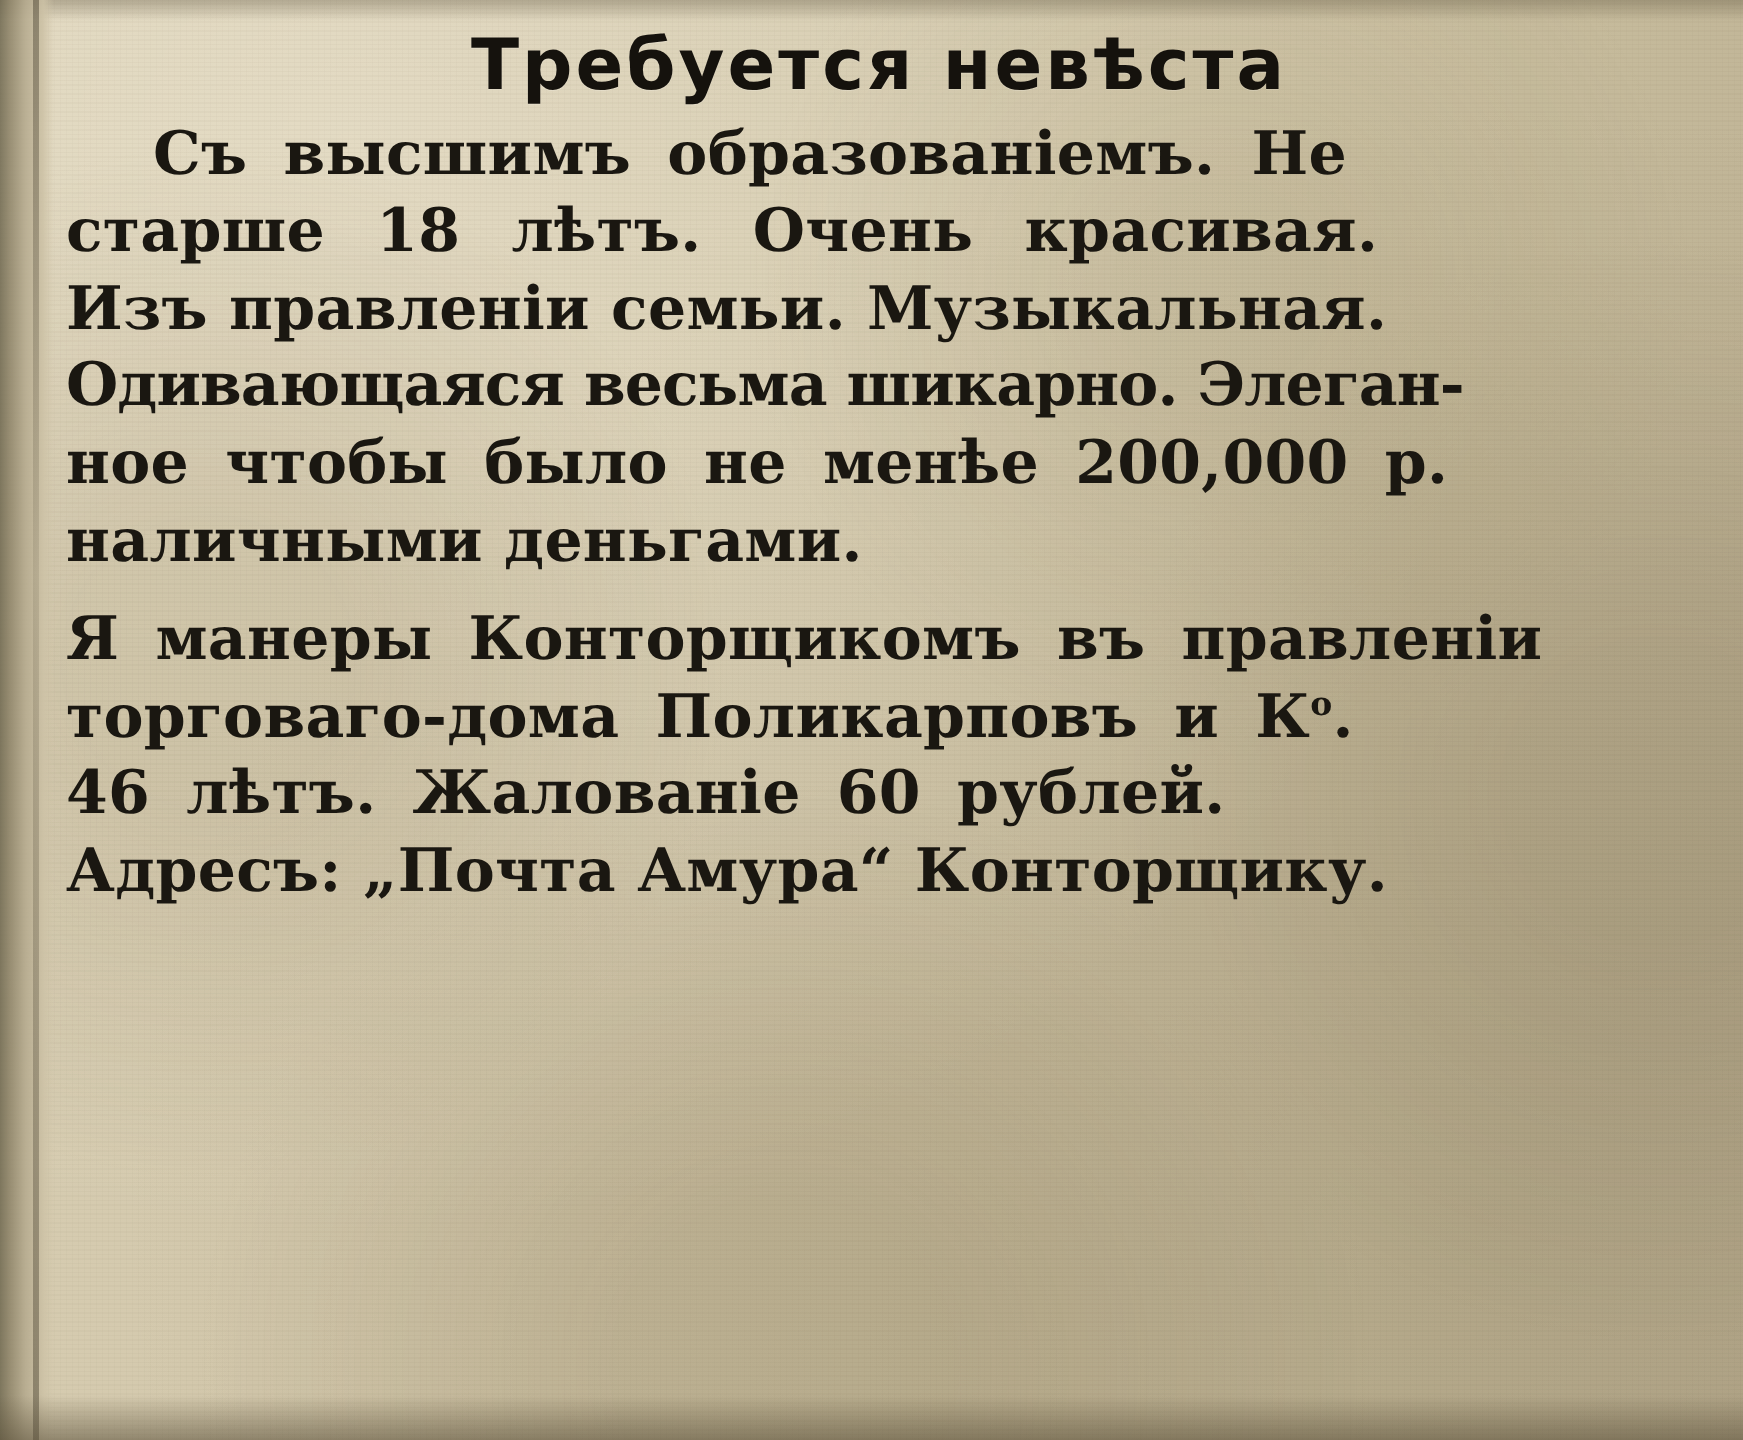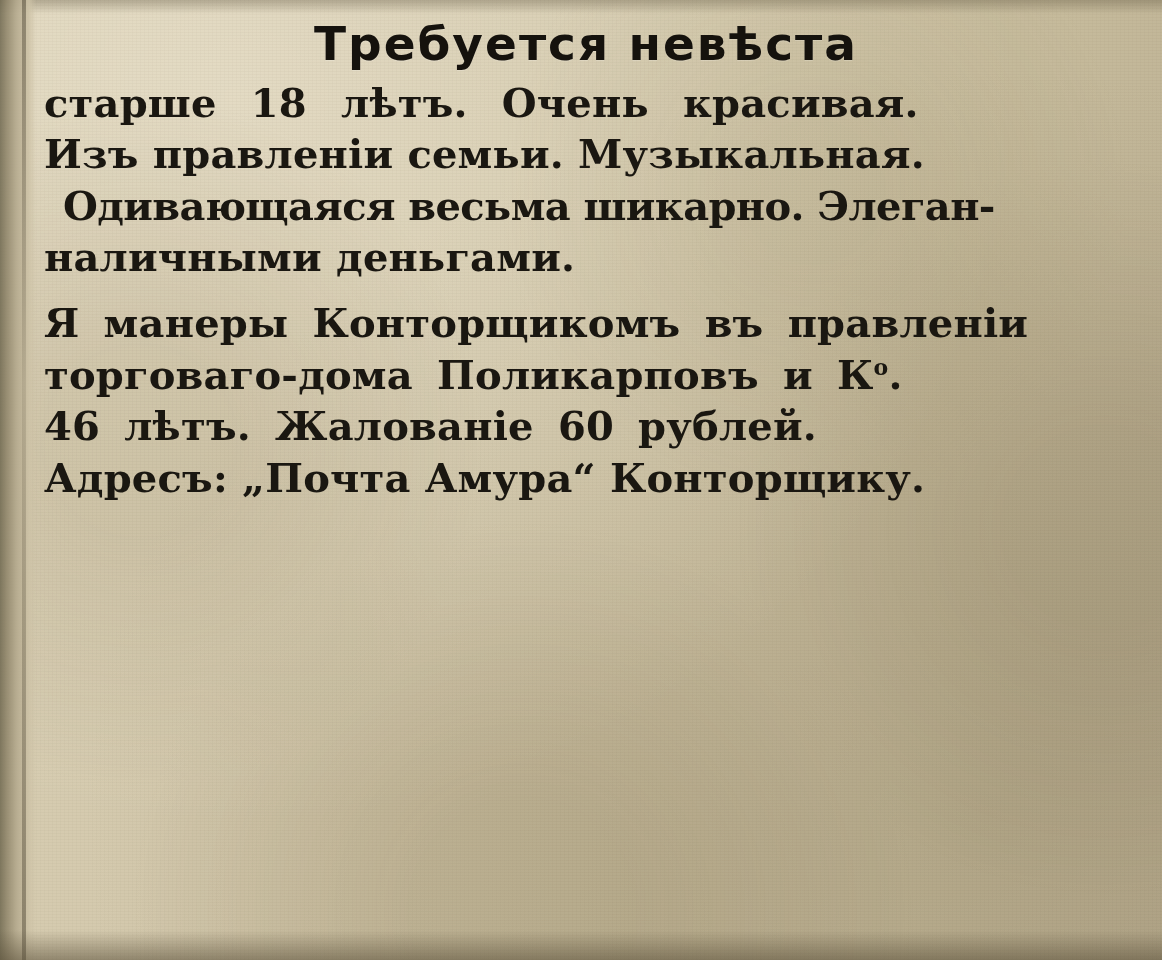--- a/index.html
+++ b/index.html
@@ -116,21 +116,20 @@
 
   p.line {
     margin: 0;
     white-space: nowrap;
   }
   p.first-line {
     text-indent: 58px;
   }
   p.tight {
     letter-spacing: -0.6px;
-    margin-left: 19px;
   }
   p.spread {
     word-spacing: 10px;
   }
   p.spread-wide {
     word-spacing: 20px;
   }
 
   .block-gap {
     height: 14px;
@@ -151,23 +150,25 @@
   <div class="left-edge"></div>
   <div class="bottom-edge"></div>
 
   <div class="ad">
 
     <h1 class="ad-headline">Требуется невѣста</h1>
 
     <div class="ad-body">
 
       <div>
+        <p class="line first-line spread">Съ высшимъ образованіемъ. Не</p>
         <p class="line spread-wide">старше 18 лѣтъ. Очень красивая.</p>
         <p class="line">Изъ правленіи семьи. Музыкальная.</p>
         <p class="line tight">Одивающаяся весьма шикарно. Элеган-</p>
+        <p class="line spread">ное чтобы было не менѣе 200,000 р.</p>
         <p class="line">наличными деньгами.</p>
       </div>
 
       <div class="block-gap"></div>
 
       <div>
         <p class="line spread">Я манеры Конторщикомъ въ правленіи</p>
         <p class="line spread"><span>торговаго-дома Поликарповъ и К</span><sup class="ord">о</sup>.</p>
         <p class="line spread">46 лѣтъ. Жалованіе 60 рублей.</p>
         <p class="line">Адресъ: „Почта Амура“ Конторщику.</p>

